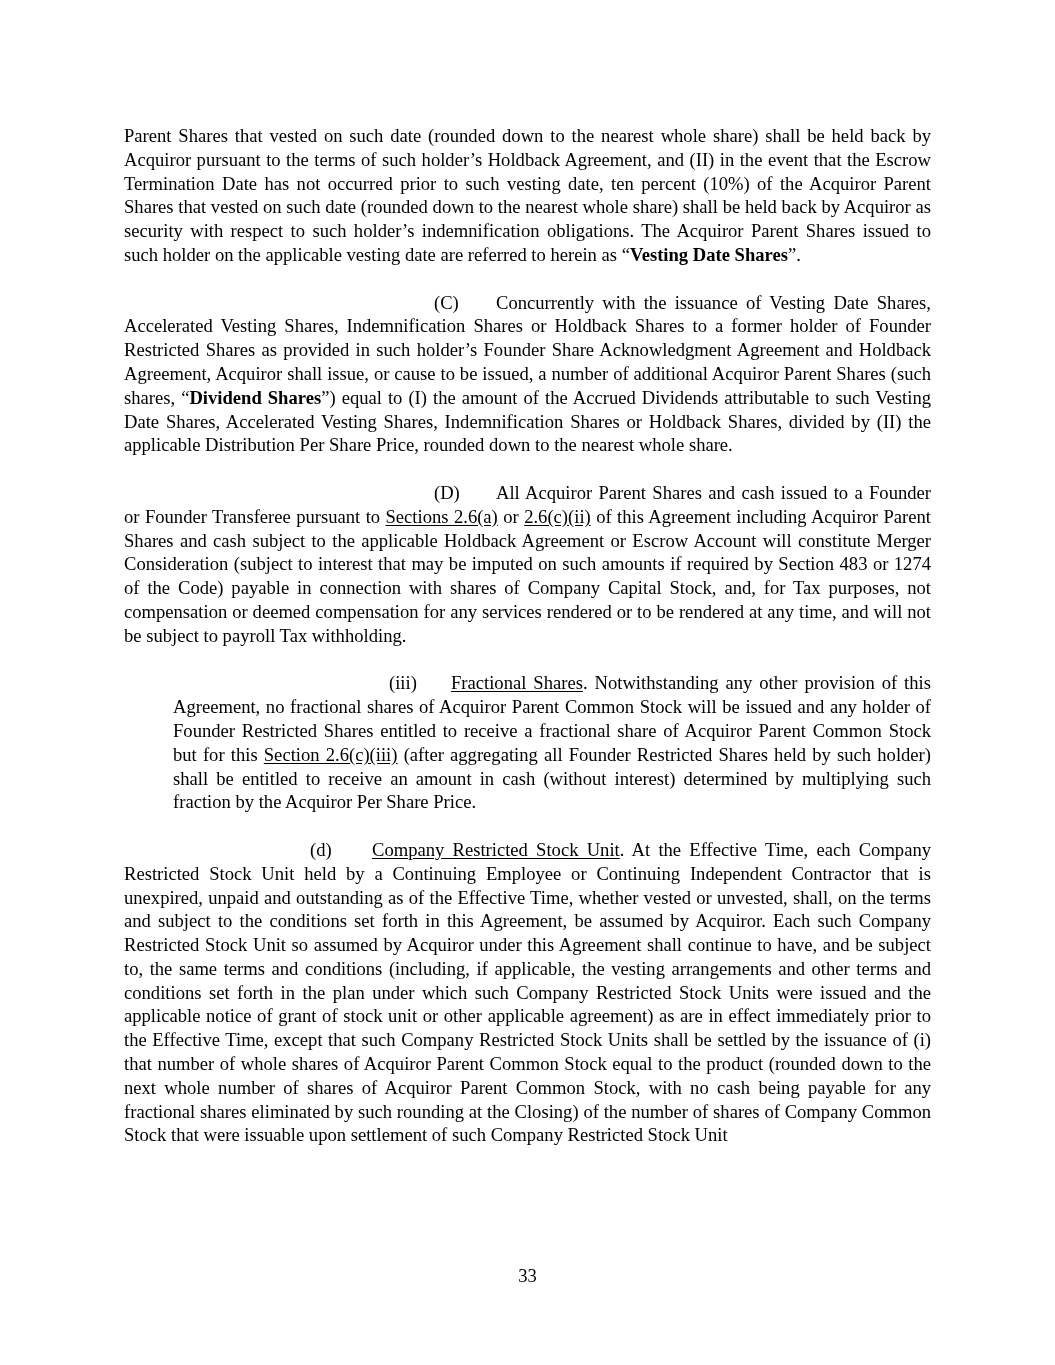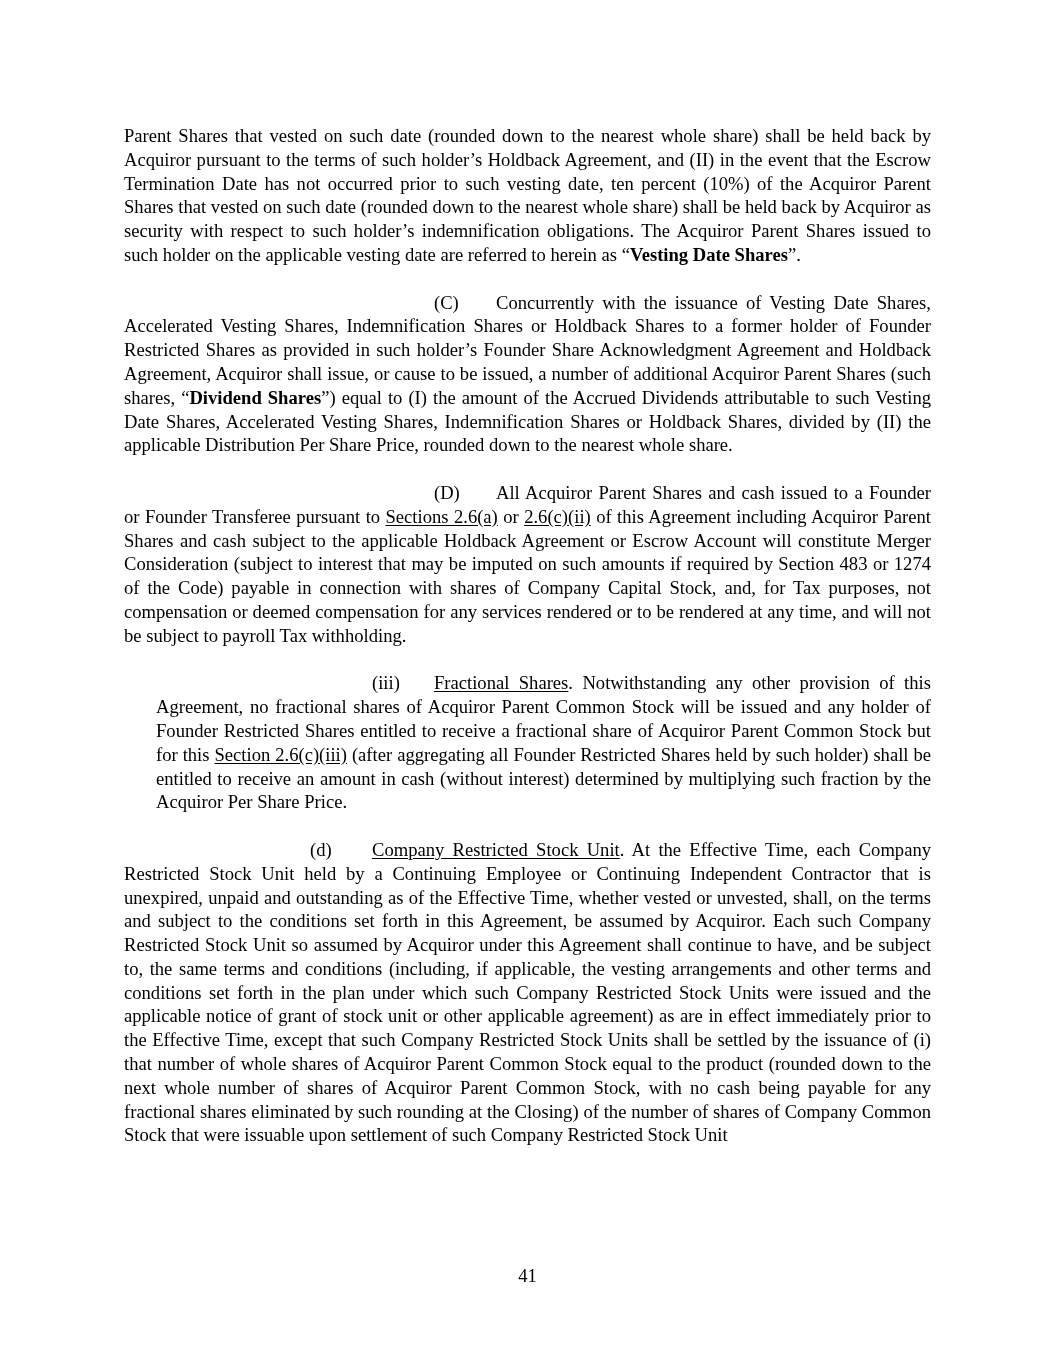--- a/index.html
+++ b/index.html
@@ -23,21 +23,21 @@
       top: 124px;
       width: 807px;
     }
     .para {
       margin: 0 0 23.8px 0;
       text-align: justify;
       text-align-last: left;
       font-family: Liberation Serif, serif;
     }
     .para.indented {
-      margin-left: 32px;
+      margin-left: 49px;
     }
     .lead {
       display: inline-block;
     }
     .lead-C, .lead-D {
       padding-left: 310px;
     }
     .lead-iii {
       padding-left: 216px;
     }
@@ -76,13 +76,13 @@
   <p class="para"><span class="lead lead-C"><span class="enum">(C)</span></span><span>Concurrently with the issuance of Vesting Date Shares, Accelerated Vesting Shares, Indemnification Shares or Holdback Shares to a former holder of Founder Restricted Shares as provided in such holder’s Founder Share Acknowledgment Agreement and Holdback Agreement, Acquiror shall issue, or cause to be issued, a number of additional Acquiror Parent Shares (such shares, “</span><span class="b">Dividend Shares</span><span>”) equal to (I) the amount of the Accrued Dividends attributable to such Vesting Date Shares, Accelerated Vesting Shares, Indemnification Shares or Holdback Shares, divided by (II) the applicable Distribution Per Share Price, rounded down to the nearest whole share.</span></p>
 
   <p class="para"><span class="lead lead-D"><span class="enum">(D)</span></span><span>All Acquiror Parent Shares and cash issued to a Founder or Founder Transferee pursuant to </span><span class="u">Sections 2.6(a)</span><span> or </span><span class="u">2.6(c)(ii)</span><span> of this Agreement including Acquiror Parent Shares and cash subject to the applicable Holdback Agreement or Escrow Account will constitute Merger Consideration (subject to interest that may be imputed on such amounts if required by Section 483 or 1274 of the Code) payable in connection with shares of Company Capital Stock, and, for Tax purposes, not compensation or deemed compensation for any services rendered or to be rendered at any time, and will not be subject to payroll Tax withholding.</span></p>
 
   <p class="para indented"><span class="lead lead-iii"><span class="enum">(iii)</span></span><span class="u">Fractional Shares</span><span>. Notwithstanding any other provision of this Agreement, no fractional shares of Acquiror Parent Common Stock will be issued and any holder of Founder Restricted Shares entitled to receive a fractional share of Acquiror Parent Common Stock but for this </span><span class="u">Section 2.6(c)(iii)</span><span> (after aggregating all Founder Restricted Shares held by such holder) shall be entitled to receive an amount in cash (without interest) determined by multiplying such fraction by the Acquiror Per Share Price.</span></p>
 
   <p class="para"><span class="lead lead-d"><span class="enum">(d)</span></span><span class="u">Company Restricted Stock Unit</span><span>.  At the Effective Time, each Company Restricted Stock Unit held by a Continuing Employee or Continuing Independent Contractor that is unexpired, unpaid and outstanding as of the Effective Time, whether vested or unvested, shall, on the terms and subject to the conditions set forth in this Agreement, be assumed by Acquiror.  Each such Company Restricted Stock Unit so assumed by Acquiror under this Agreement shall continue to have, and be subject to, the same terms and conditions (including, if applicable, the vesting arrangements and other terms and conditions set forth in the plan under which such Company Restricted Stock Units were issued and the applicable notice of grant of stock unit or other applicable agreement) as are in effect immediately prior to the Effective Time, except that such Company Restricted Stock Units shall be settled by the issuance of (i) that number of whole shares of Acquiror Parent Common Stock equal to the product (rounded down to the next whole number of shares of Acquiror Parent Common Stock, with no cash being payable for any fractional shares eliminated by such rounding at the Closing) of the number of shares of Company Common Stock that were issuable upon settlement of such Company Restricted Stock Unit</span></p>
 
 </div>
 
-<div class="page-number">41</div>
+<div class="page-number">33</div>
 
 </body></html>

